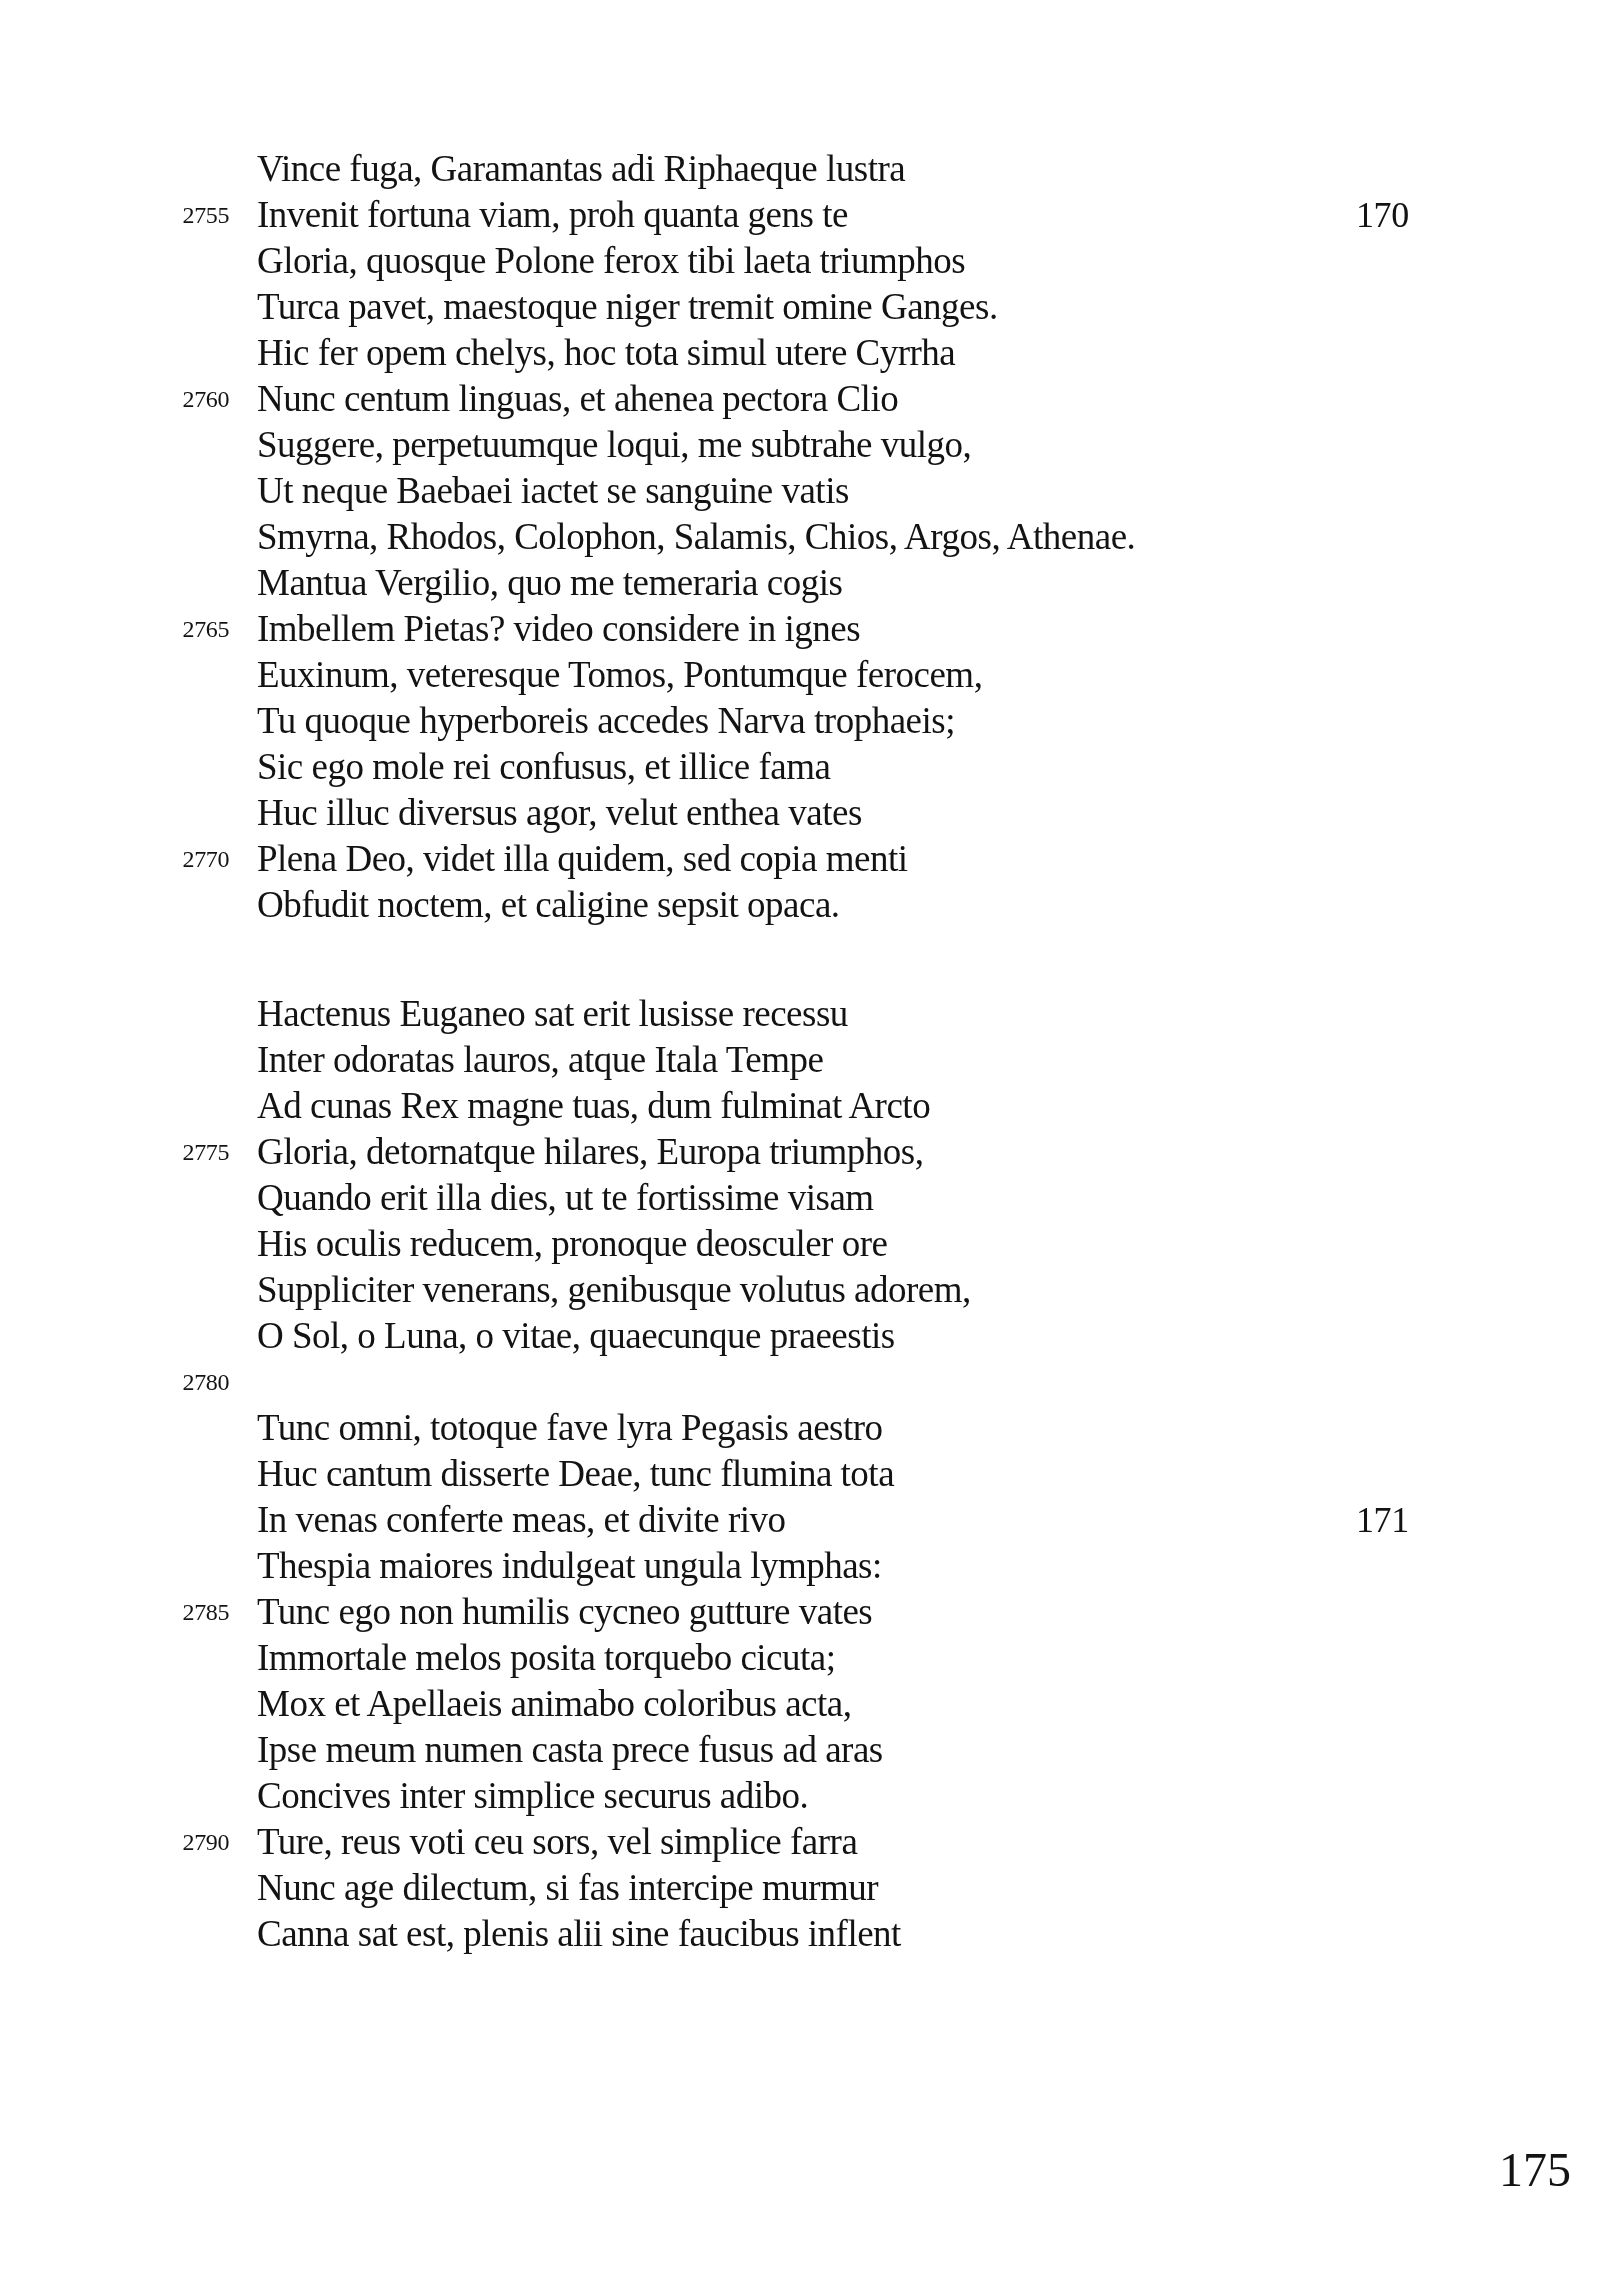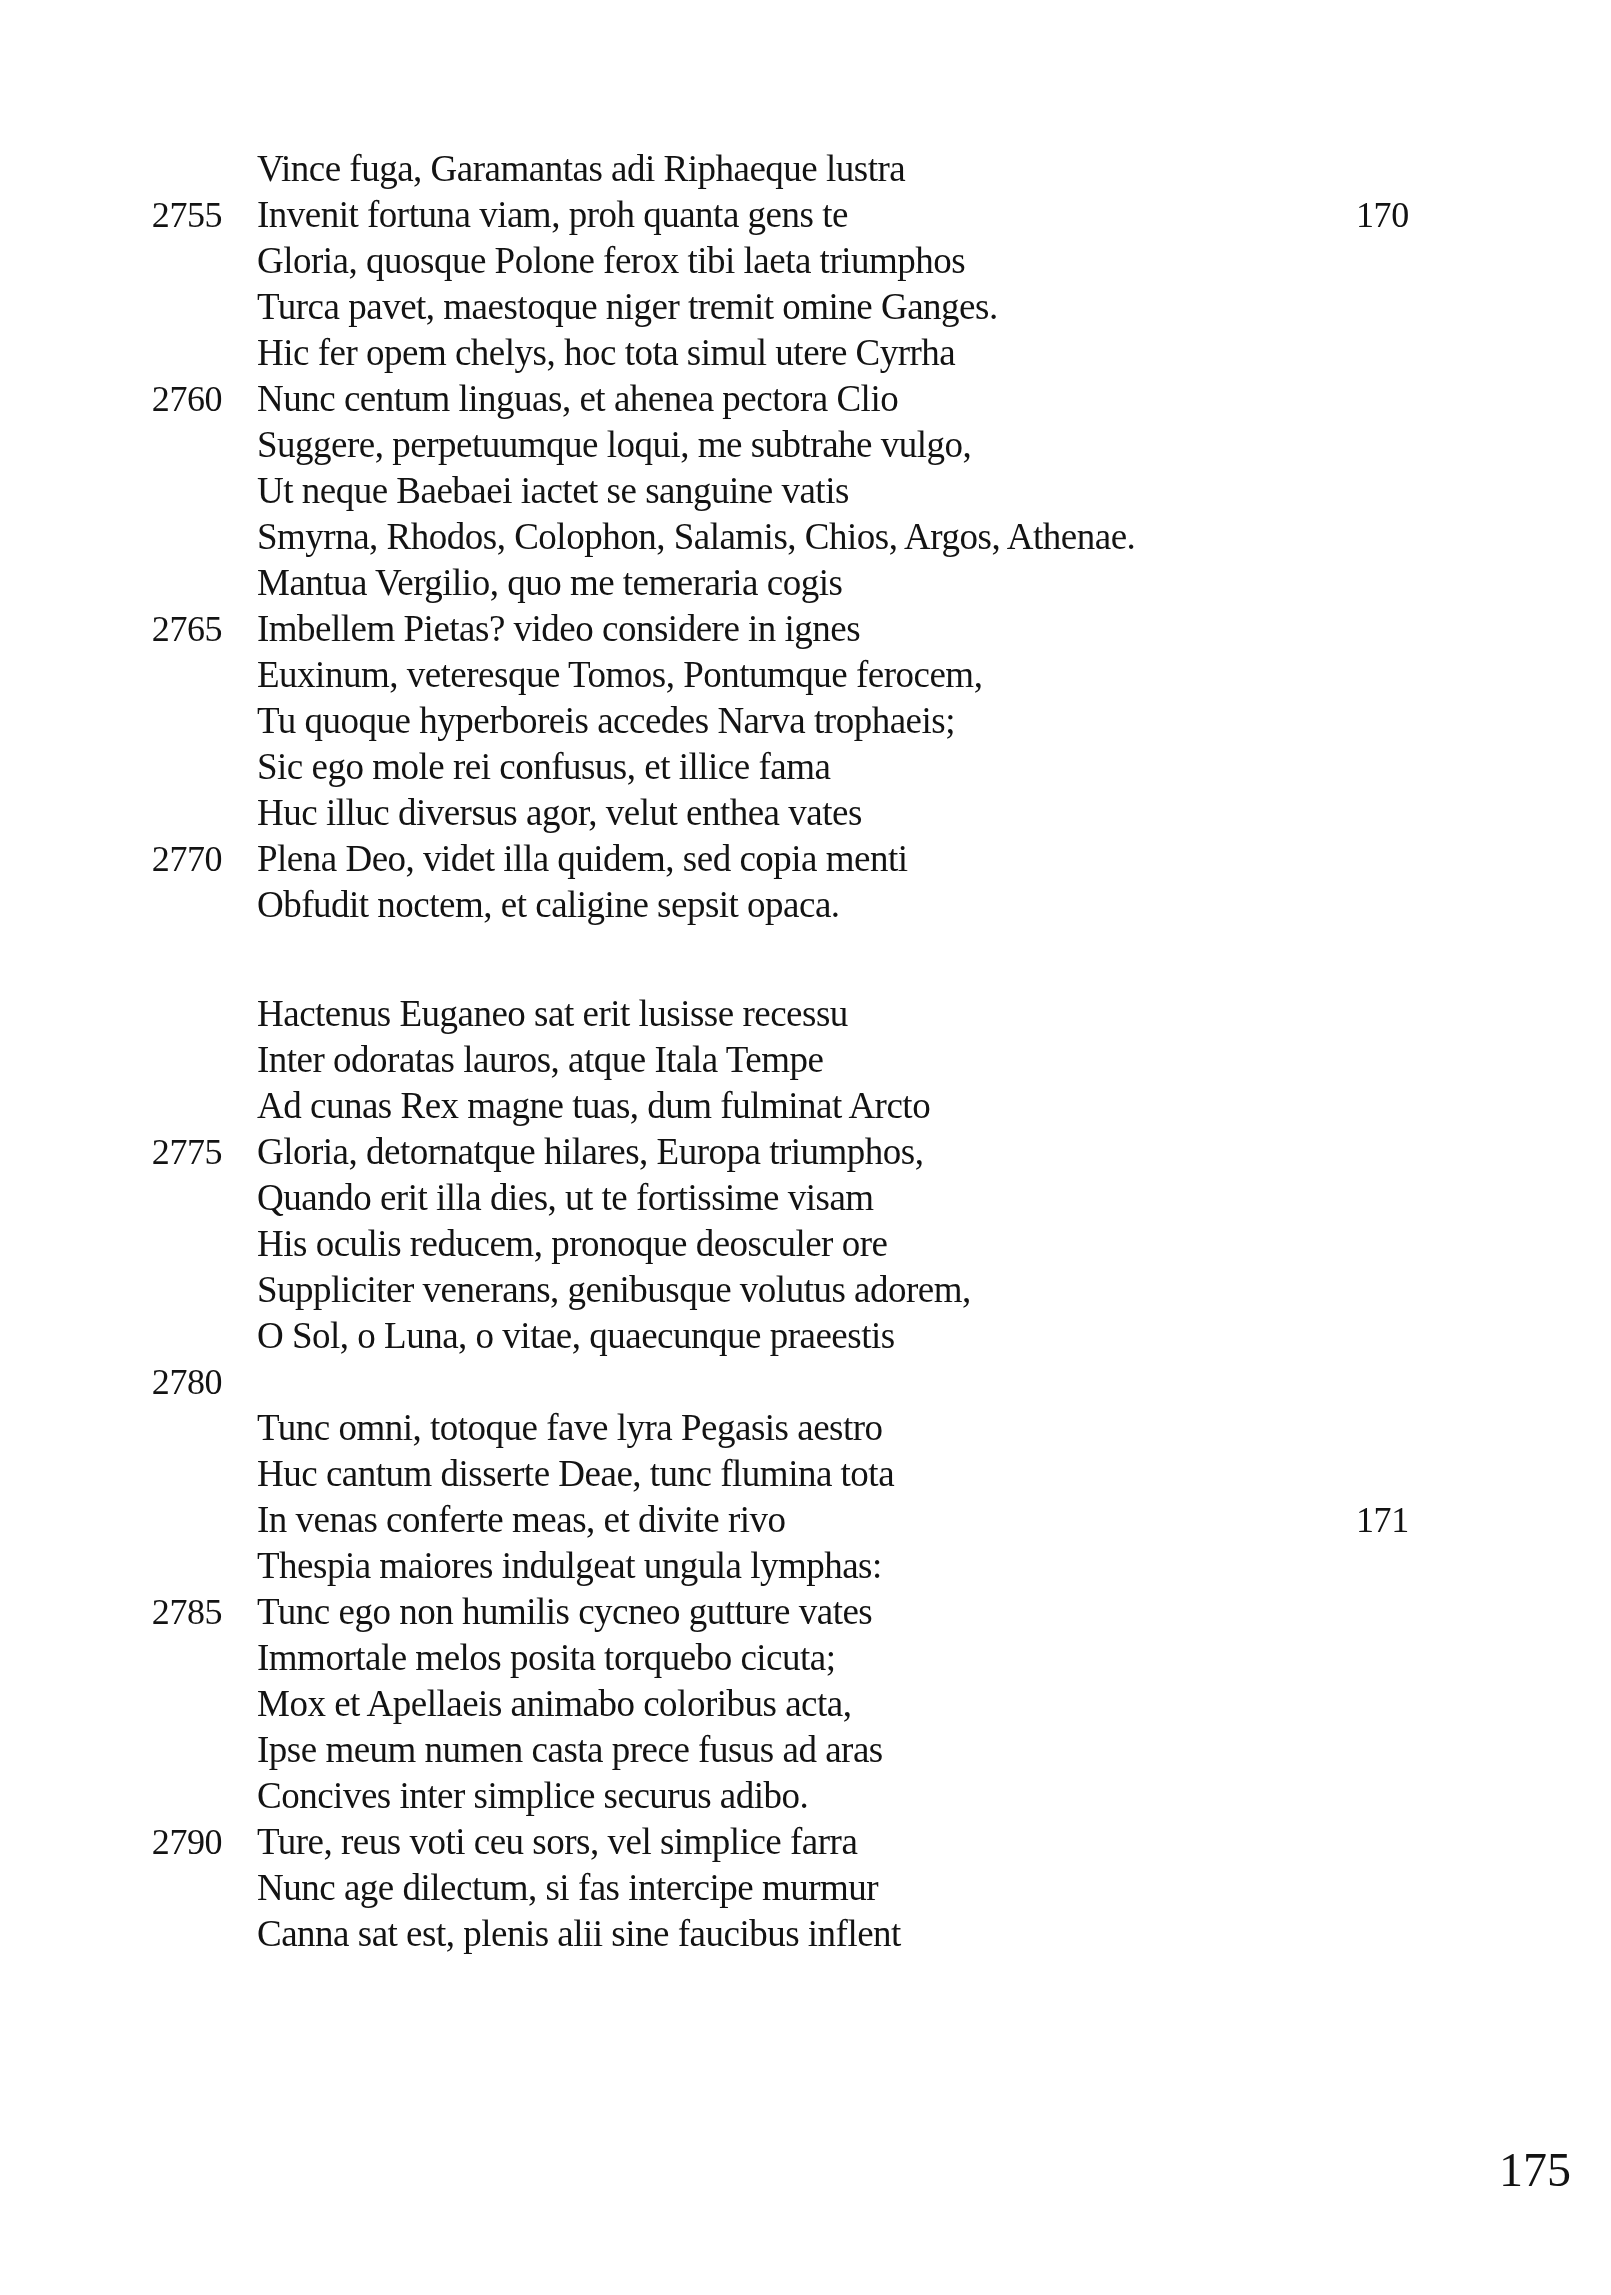--- a/index.html
+++ b/index.html
@@ -11,22 +11,22 @@
     color: #131313;
     font-family: "Liberation Serif", serif;
     overflow: hidden;
   }
   .poem { position: absolute; top: 146px; left: 0; width: 100%; padding-left: 23px; }
   .stanza { display: block; }
   .stanza + .stanza { margin-top: 63px; }
   .vline { position: relative; height: 46px; }
   .lnum {
     position: absolute; left: 122px; width: 84px;
-    text-align: center;
-    font-size: 36px; line-height: 46px;
+    text-align: right;
+    font-size: 24px; line-height: 46px;
     letter-spacing: -0.4px;
     white-space: nowrap;
   }
   .vtext {
     position: absolute; left: 234px;
     font-size: 37px; line-height: 46px;
     letter-spacing: -0.5px;
     white-space: nowrap;
   }
   .mnum {

